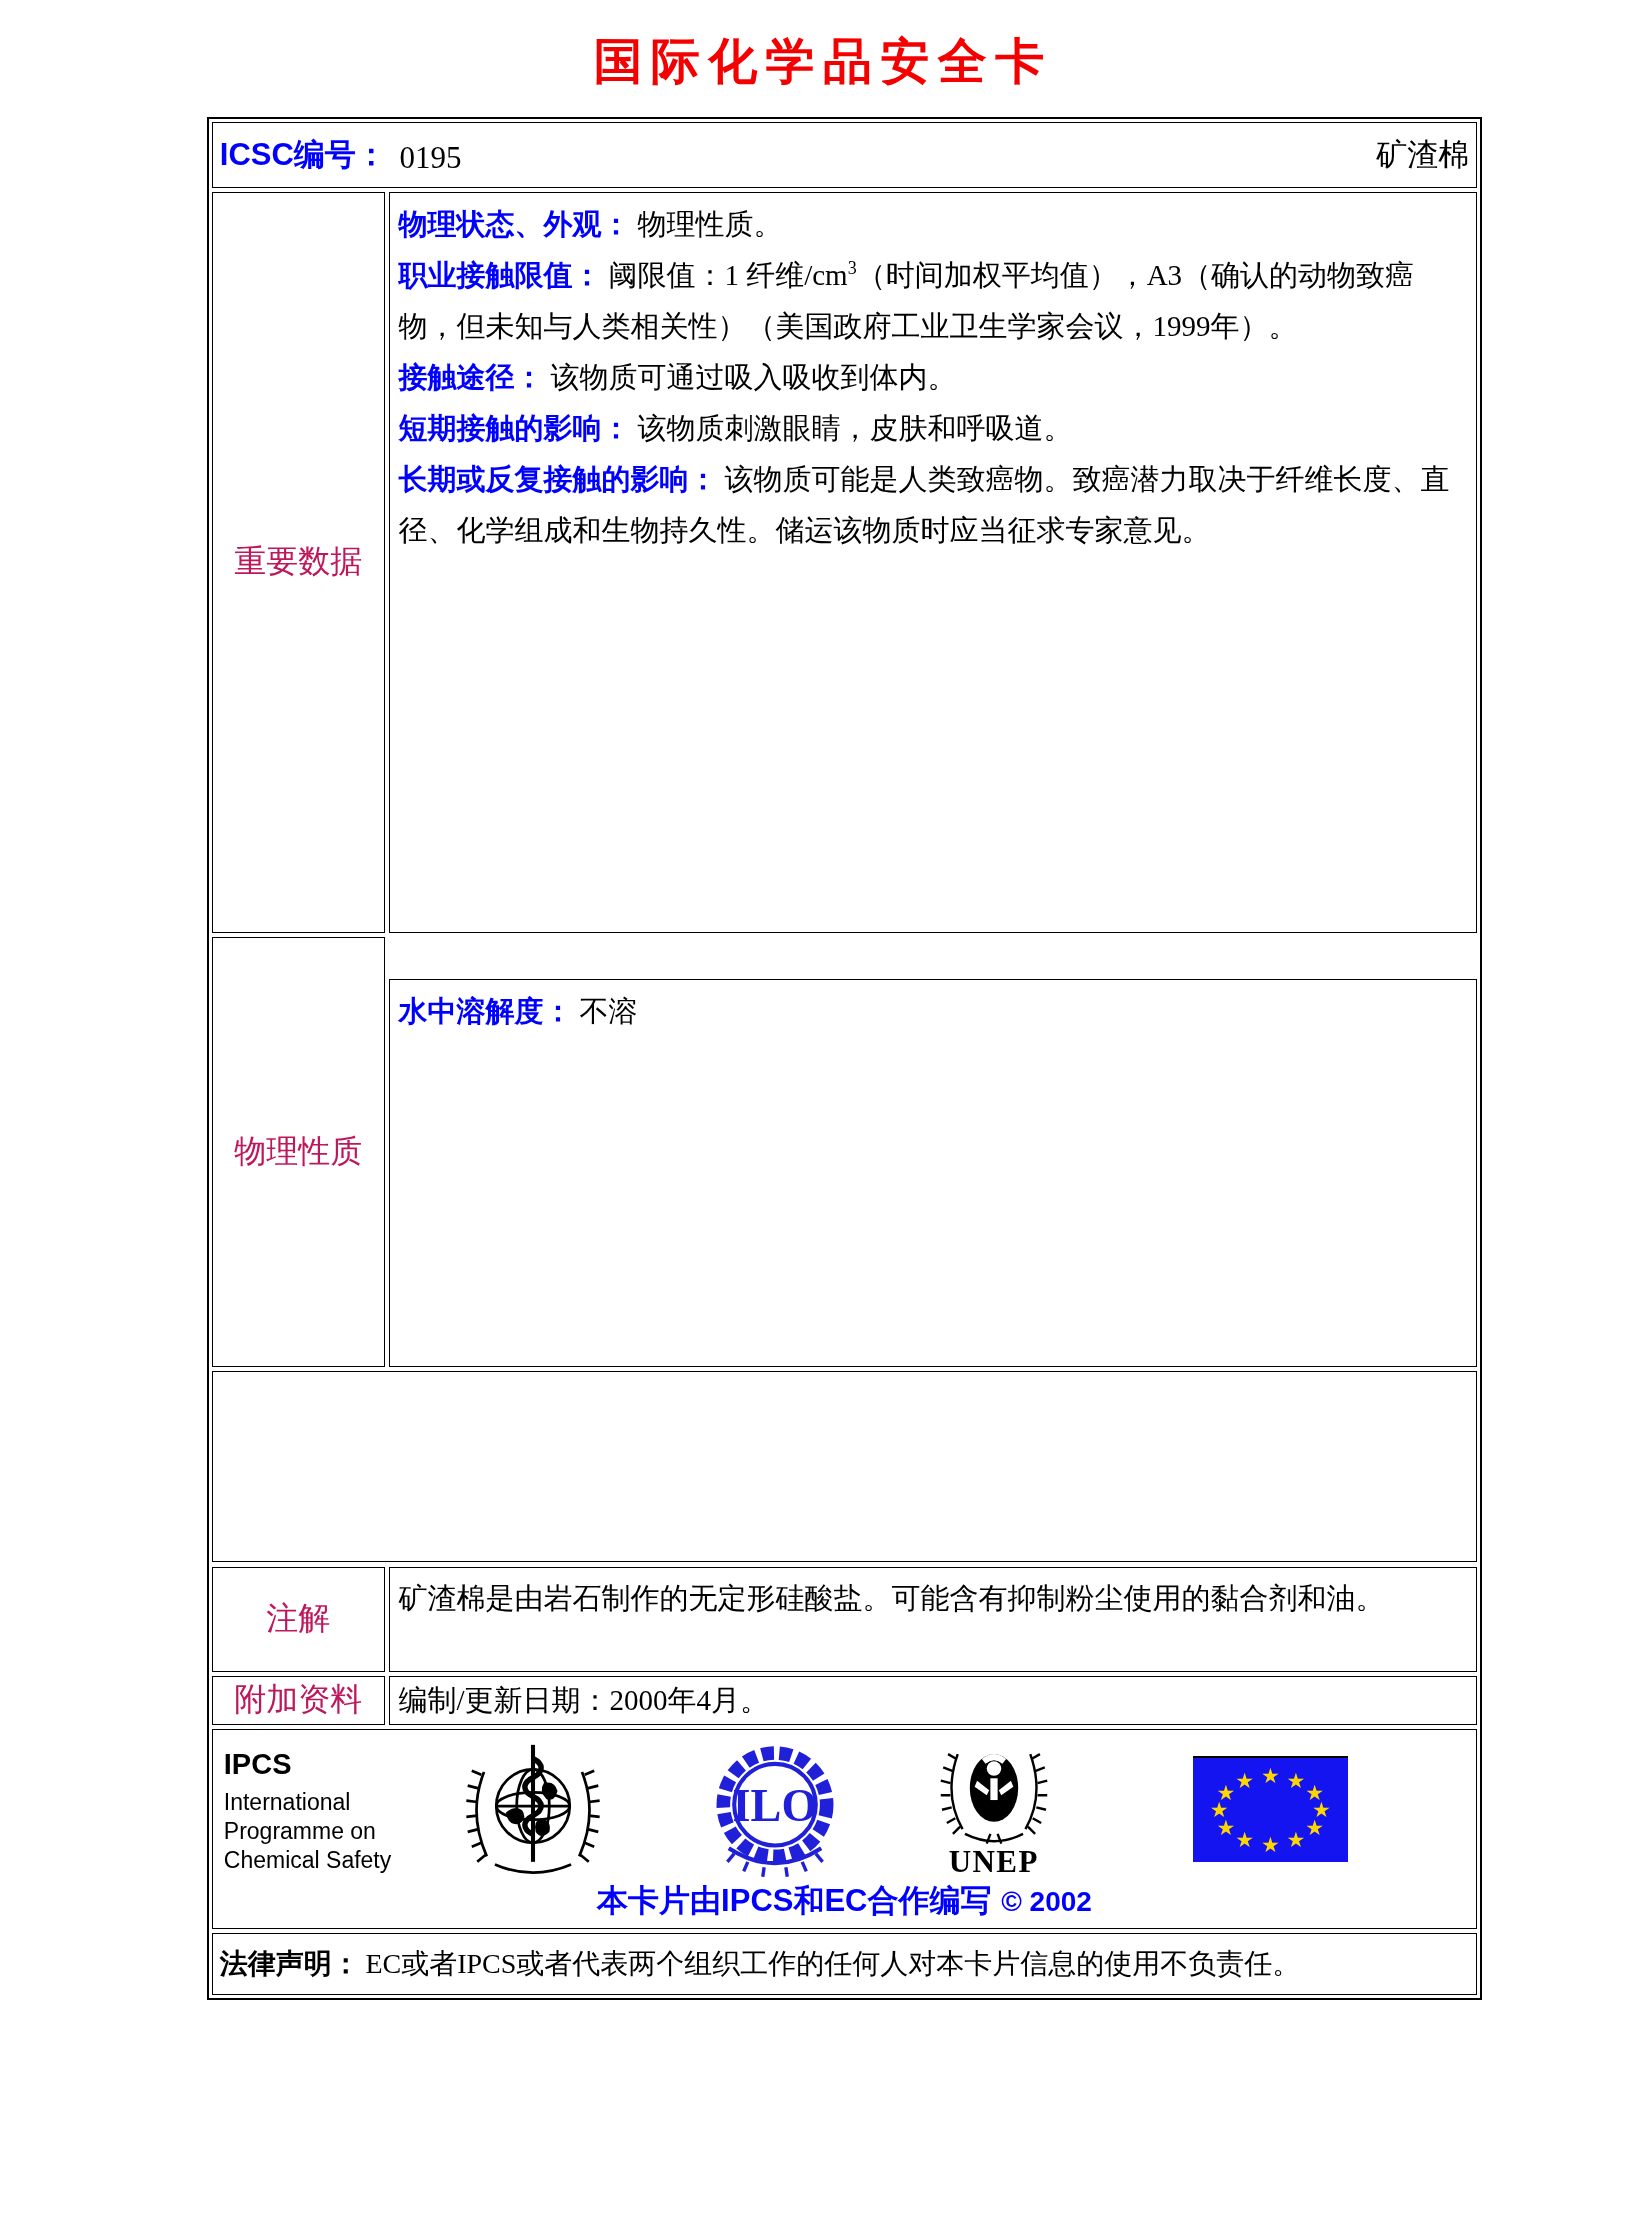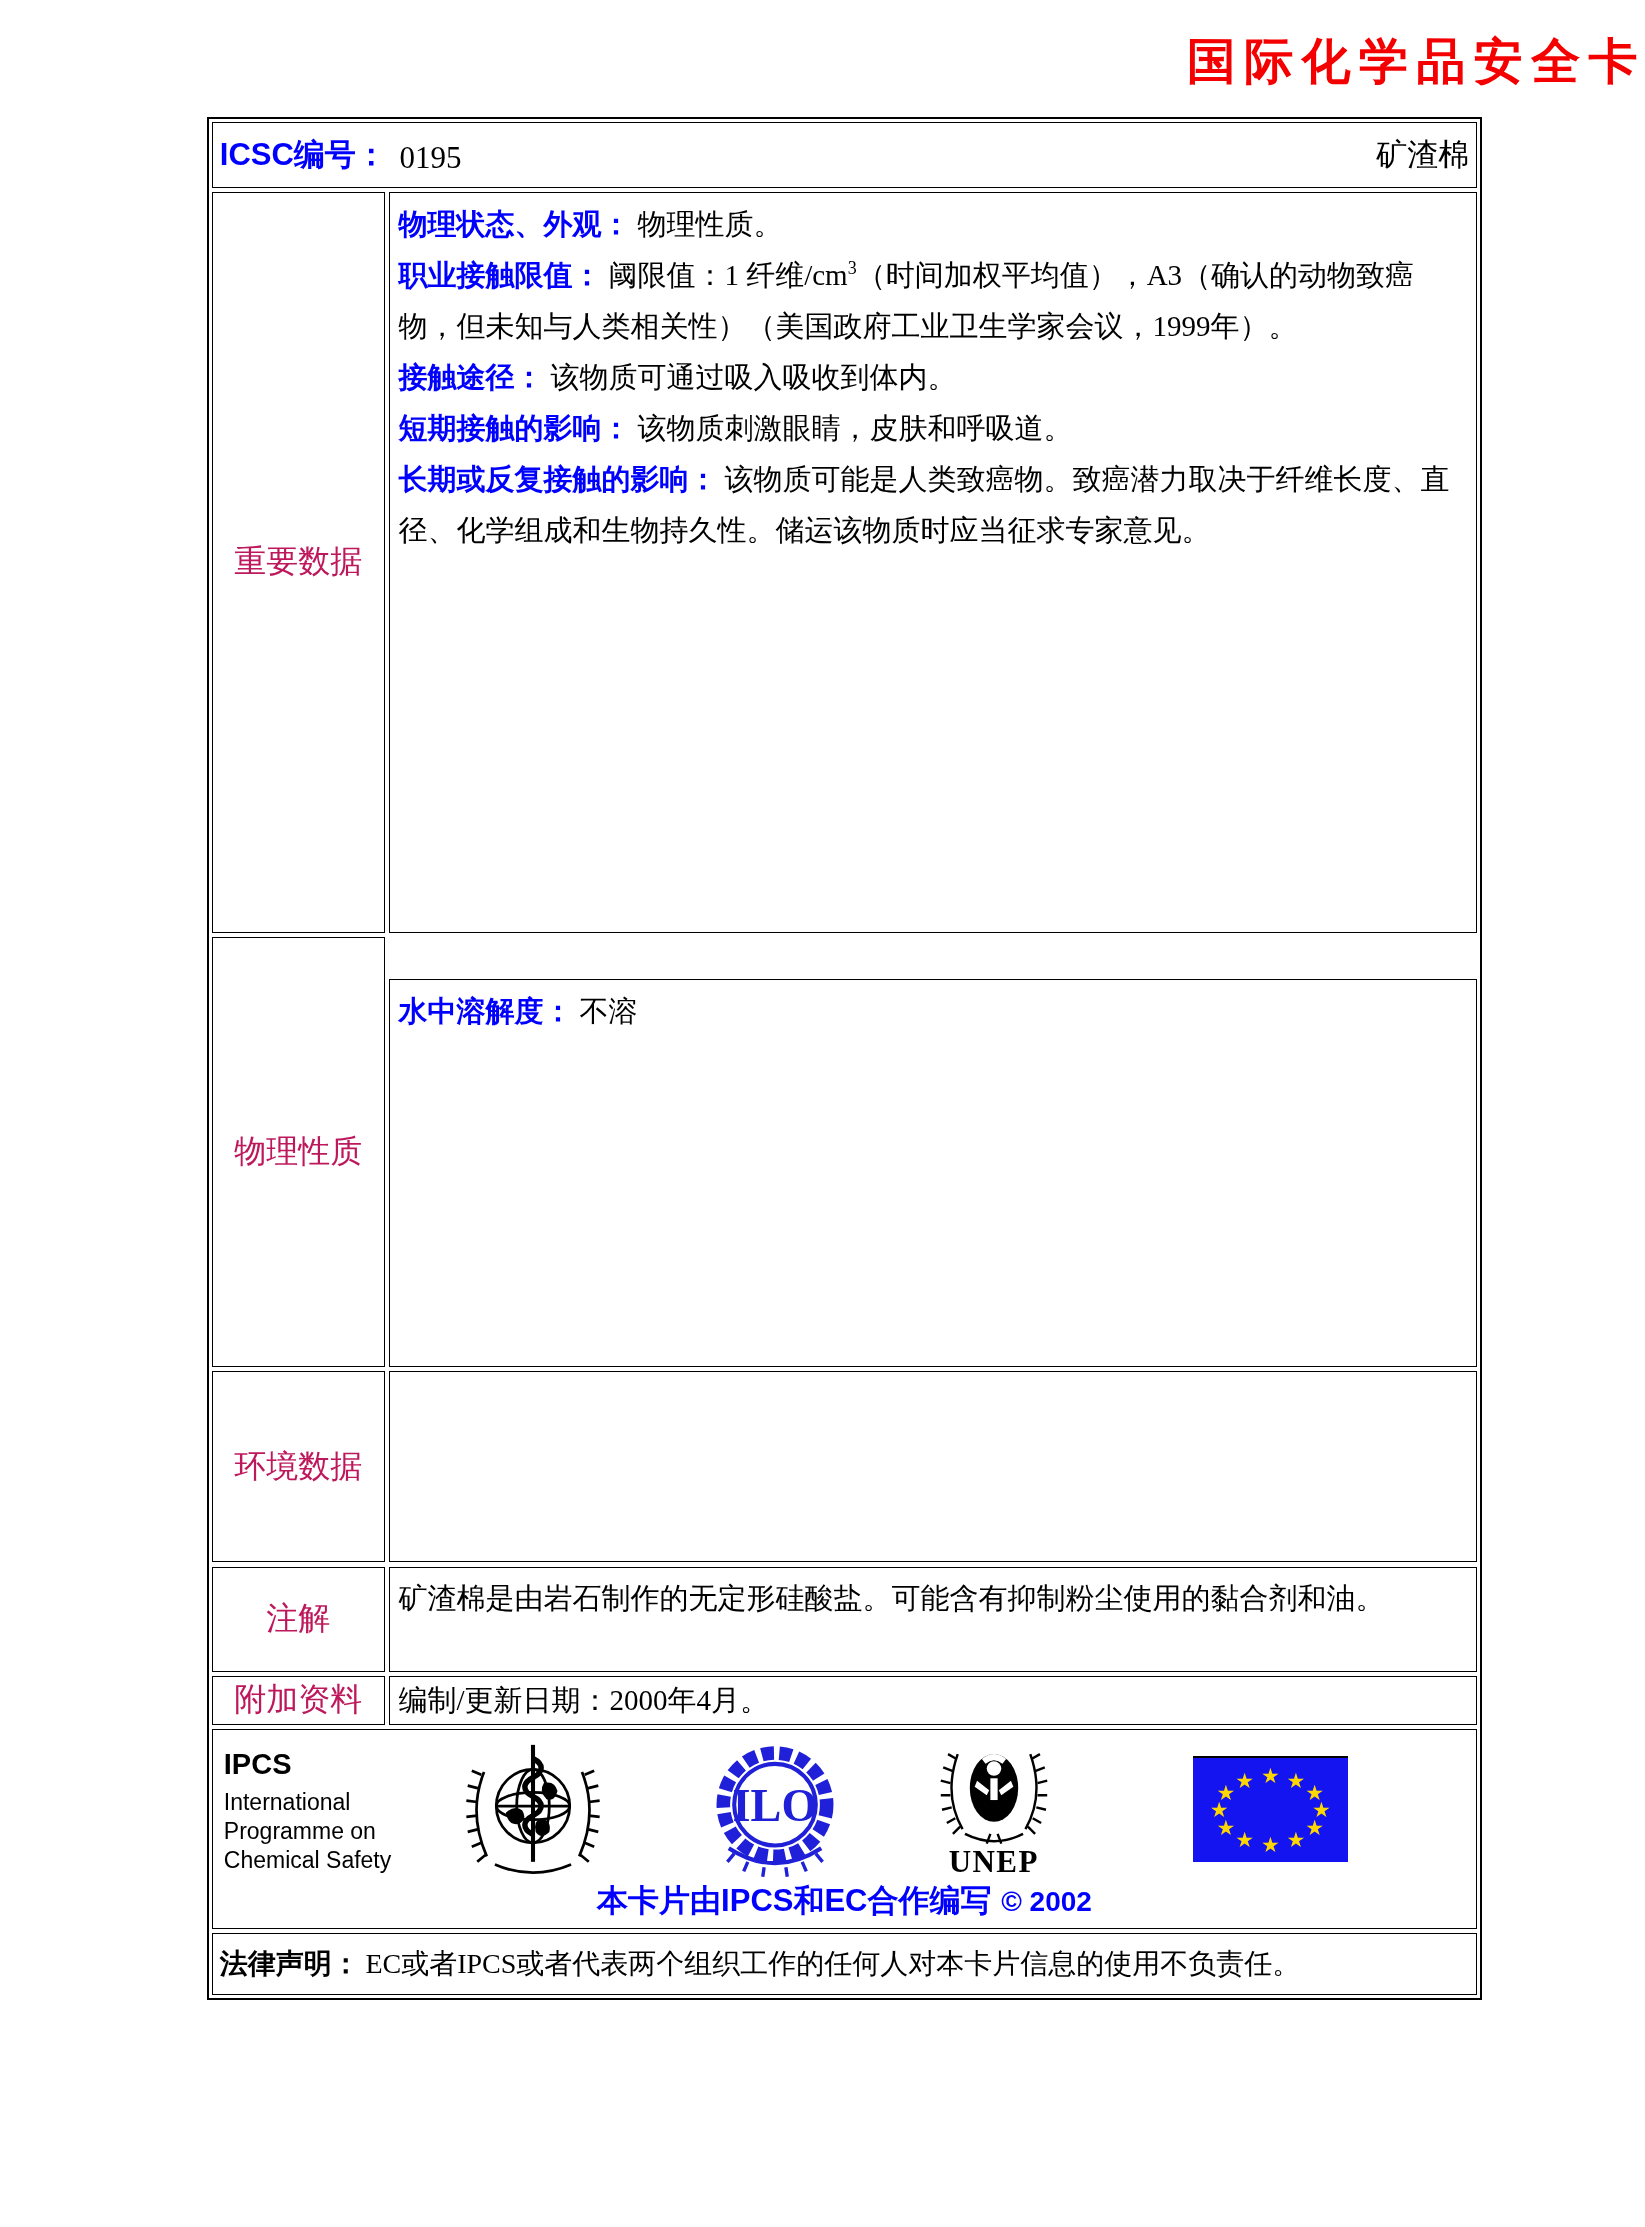--- a/index.html
+++ b/index.html
@@ -6,21 +6,21 @@
   .page {
     position:relative;
     width:1646px; height:2227px;
     background:#ffffff;
     font-family:"Liberation Serif","DejaVu Serif",serif;
     color:#000;
     overflow:hidden;
   }
   .main-title {
     padding-top:29px;
-    text-align:right;
+    text-align:center;
     font-size:49px;
     font-weight:bold;
     letter-spacing:8.4px;
     color:#f50000;
     font-family:"Liberation Serif","DejaVu Serif",serif;
   }
   
   .card {
     position:absolute; left:207px; top:117px;
     width:1275px;
@@ -181,21 +181,20 @@
     <div class="row">
       <div class="cell label-cell">物理性质</div>
       <div class="cell content-cell h-phys">
         <p>
           <span class="k">水中溶解度：</span><span>不溶</span>
         </p>
       </div>
     </div>
 
     <div class="row">
-      <div class="cell label-cell">环境数据</div>
       <div class="cell content-cell h-env"></div>
     </div>
 
     <div class="row">
       <div class="cell label-cell">注解</div>
       <div class="cell content-cell h-notes">
         <p>矿渣棉是由岩石制作的无定形硅酸盐。可能含有抑制粉尘使用的黏合剂和油。</p>
       </div>
     </div>
 

